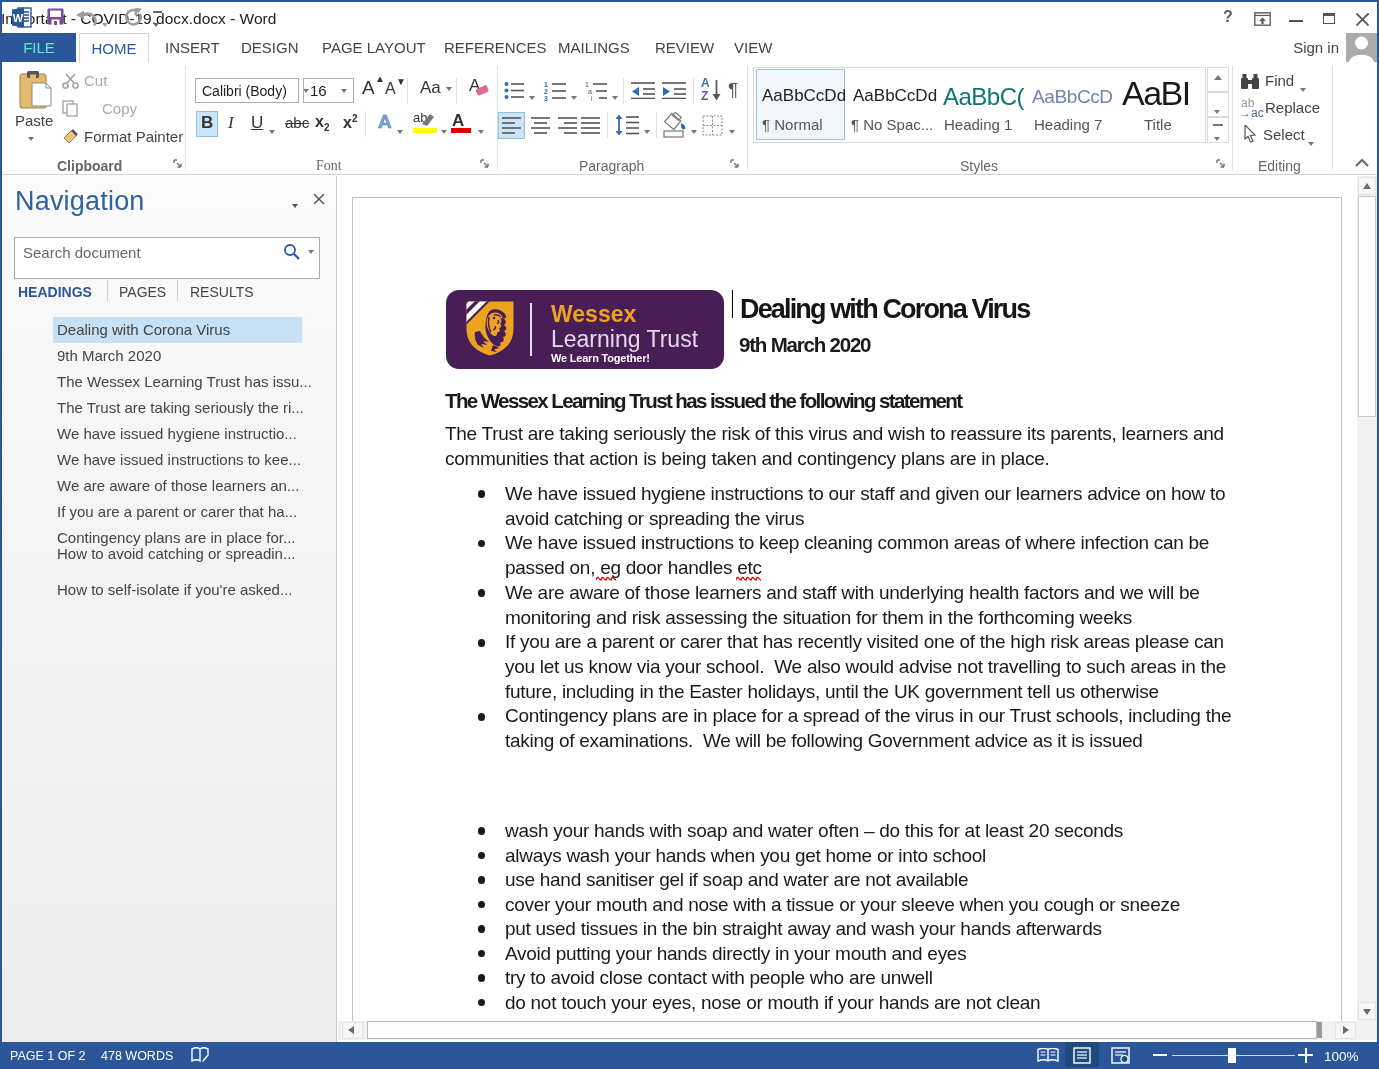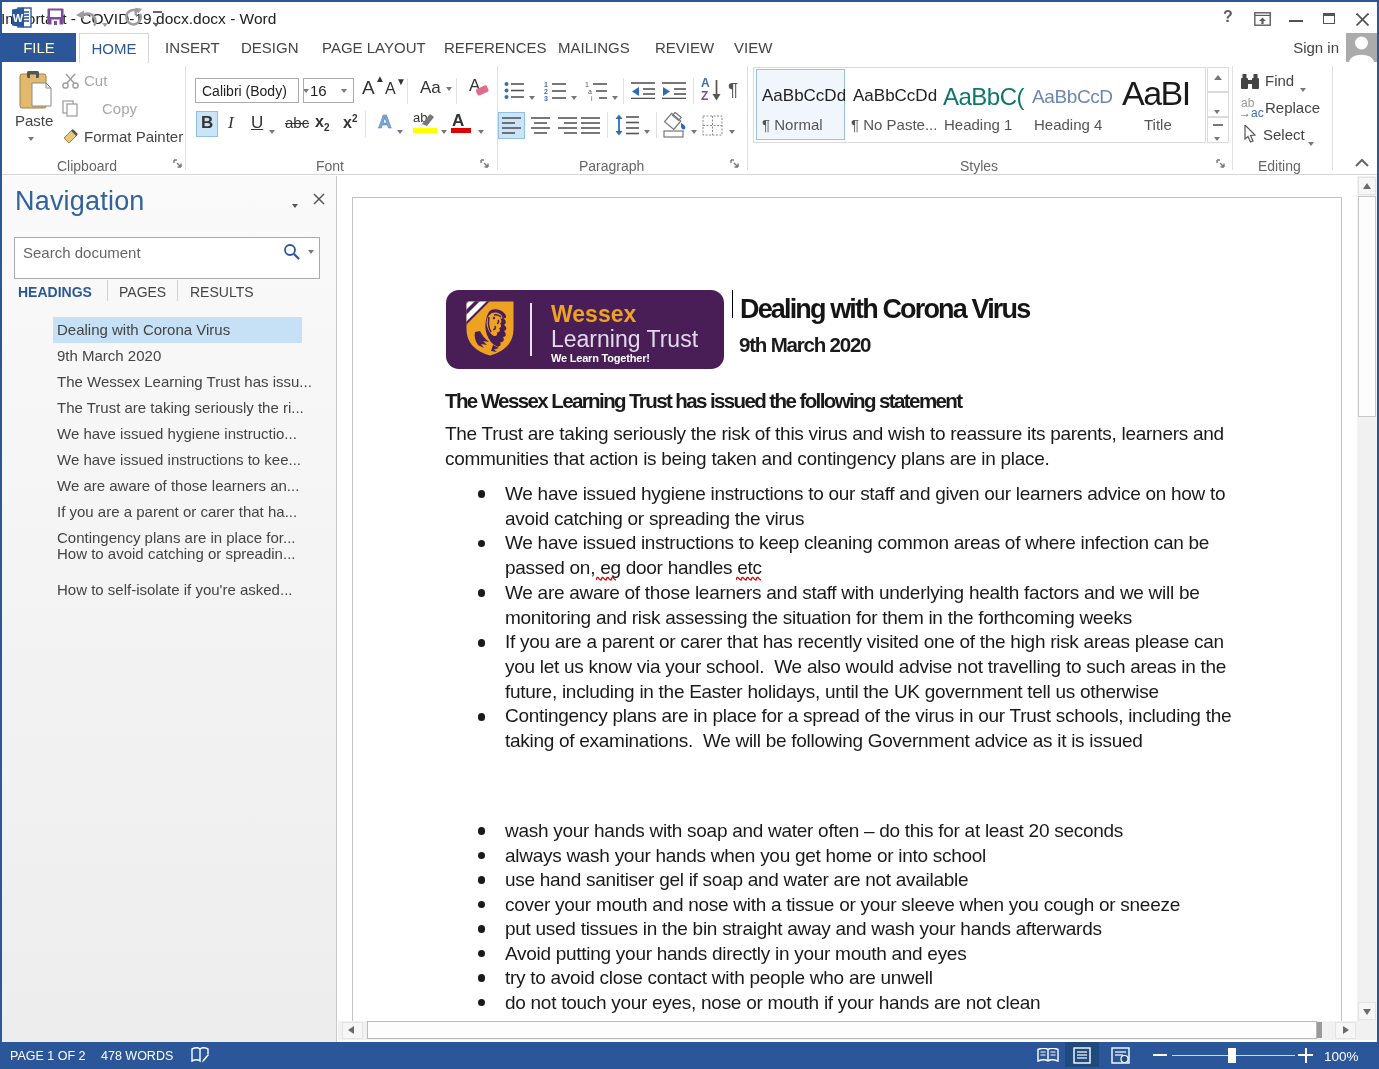--- a/index.html
+++ b/index.html
@@ -8,21 +8,21 @@
 #win { position:absolute; inset:0; border:2px solid #2b579a; z-index:50; pointer-events:none; }
 .abs { position:absolute; }
 
 
 #titlebar { position:absolute; left:1px; top:2px; right:1px; height:31px; background:#fff; }
 #doctitle { position:absolute; left:0; right:0; top:8px; text-align:left; font-size:15.5px; color:#212121; }
 .winbtn { position:absolute; top:0; color:#535353; }
 
 
 #tabrow { position:absolute; left:1px; top:33px; right:1px; height:29px; background:#fff; }
-#filetab { position:absolute; left:1px; top:0; width:74px; height:29px; background:#2b579a; color:#fef9c3; text-align:center; line-height:29px; font-size:15px; }
+#filetab { position:absolute; left:1px; top:0; width:74px; height:29px; background:#2b579a; color:#5eead4; text-align:center; line-height:29px; font-size:15px; }
 .tab { position:absolute; top:0; height:29px; line-height:30px; font-size:15px; color:#444; }
 #hometab { position:absolute; left:78px; top:0; width:70px; height:30px; background:#fff; border:1px solid #d5d5d5; border-bottom:none; color:#2b579a; text-align:center; line-height:29px; font-size:15px; }
 #signin { position:absolute; top:0; right:39px; height:29px; line-height:30px; font-size:15px; color:#444; }
 #avatar { position:absolute; top:0; right:1px; width:31px; height:30px; background:#ababab; overflow:hidden; }
 
 
 #ribbon { position:absolute; left:1px; top:62px; right:1px; height:113px; background:#fff; border-bottom:1px solid #d4d4d4; }
 .gsep { position:absolute; top:4px; width:1px; height:104px; background:#e0e0e0; }
 .glabel { position:absolute; top:96px; font-size:14px; color:#666; }
 .launcher { position:absolute; top:97px; width:11px; height:11px; }
@@ -134,22 +134,22 @@
       </svg>
   </div>
 </div>
 
 <div id="ribbon">
   <div class="gsep" style="left:184px;"></div>
   <div class="gsep" style="left:496px;"></div>
   <div class="gsep" style="left:746px;"></div>
   <div class="gsep" style="left:1231px;"></div>
   <div class="gsep" style="left:1331px;"></div>
-  <div class="glabel" style="left:56px;">Clipboard</div>
-  <div class="glabel" style="left:315px;">Font</div>
+  <div class="glabel" style="left:56px;font-weight:bold;">Clipboard</div>
+  <div class="glabel" style="left:315px;font-family:Liberation Serif, serif;">Font</div>
   <div class="glabel" style="left:578px;">Paragraph</div>
   <div class="glabel" style="left:959px;">Styles</div>
   <div class="glabel" style="left:1257px;">Editing</div>
   <div class="launcher" style="left:172px;">
       <svg width="11" height="11" viewBox="0 0 11 11">
         <path d="M1,1 L1,4 M1,1 L4,1" stroke="#777" stroke-width="1.4" fill="none"></path>
         <path d="M4,4 L8,8 M8,8 L8,4.5 M8,8 L4.5,8" stroke="#777" stroke-width="1.4" fill="none"></path>
       </svg>
     </div>
   <div class="launcher" style="left:479px;">
@@ -380,25 +380,25 @@
         <line x1="1" y1="10.5" x2="20" y2="10.5"></line>
       </g>
   </svg>
   <div class="abs" style="left:728px; top:60px;"><span class="caret"></span></div>
 
   <div class="abs" style="left:752px; top:5px; width:453px; height:76px; border:1px solid #dadada; background:#fff;"></div>
   <div class="abs" style="left:755px; top:7px; width:89px; height:71px; background:#f0f6fc; border:1.5px solid #9ac0e8;"></div>
   <div class="abs" style="left:761px; top:24px; font-size:17px; color:#222;">AaBbCcDd</div>
   <div class="abs" style="left:761px; top:54px; font-size:15px; color:#555;">¶ Normal</div>
   <div class="abs" style="left:852px; top:24px; font-size:17px; color:#222;">AaBbCcDd</div>
-  <div class="abs" style="left:850px; top:54px; font-size:15px; color:#555;">¶ No Paste...</div>
+  <div class="abs" style="left:850px; top:54px; font-size:15px; color:#555;">¶ No Spac...</div>
   <div class="abs" style="left:942px; top:21px; font-size:24px; color:#0f766e; letter-spacing:-0.5px;">AaBbC(</div>
   <div class="abs" style="left:943px; top:54px; font-size:15px; color:#555;">Heading 1</div>
   <div class="abs" style="left:1031px; top:24px; font-size:19px; color:#6c87b4; letter-spacing:-0.4px;">AaBbCcD</div>
-  <div class="abs" style="left:1033px; top:54px; font-size:15px; color:#555;">Heading 4</div>
+  <div class="abs" style="left:1033px; top:54px; font-size:15px; color:#555;">Heading 7</div>
   <div class="abs" style="left:1121px; top:12px; font-size:34px; color:#1a1a1a; letter-spacing:-1.5px;">AaBI</div>
   <div class="abs" style="left:1143px; top:54px; font-size:15px; color:#555;">Title</div>
 
   <div class="abs" style="left:1206px; top:5px; width:22px; height:25px; border:1px solid #dadada; background:#fff;"></div>
   <div class="abs" style="left:1206px; top:30px; width:22px; height:25px; border:1px solid #dadada; background:#fff;"></div>
   <div class="abs" style="left:1206px; top:55px; width:22px; height:26px; border:1px solid #dadada; background:#fff;"></div>
   <div class="abs" style="left:1213px; top:13px; width:0; height:0; border-left:4px solid transparent; border-right:4px solid transparent; border-bottom:5px solid #777;"></div>
   <div class="abs" style="left:1213px; top:40px;"><span class="caret"></span></div>
   <div class="abs" style="left:1212px; top:62px; width:10px; height:1.5px; background:#777;"></div>
   <div class="abs" style="left:1213px; top:67px;"><span class="caret"></span></div>

